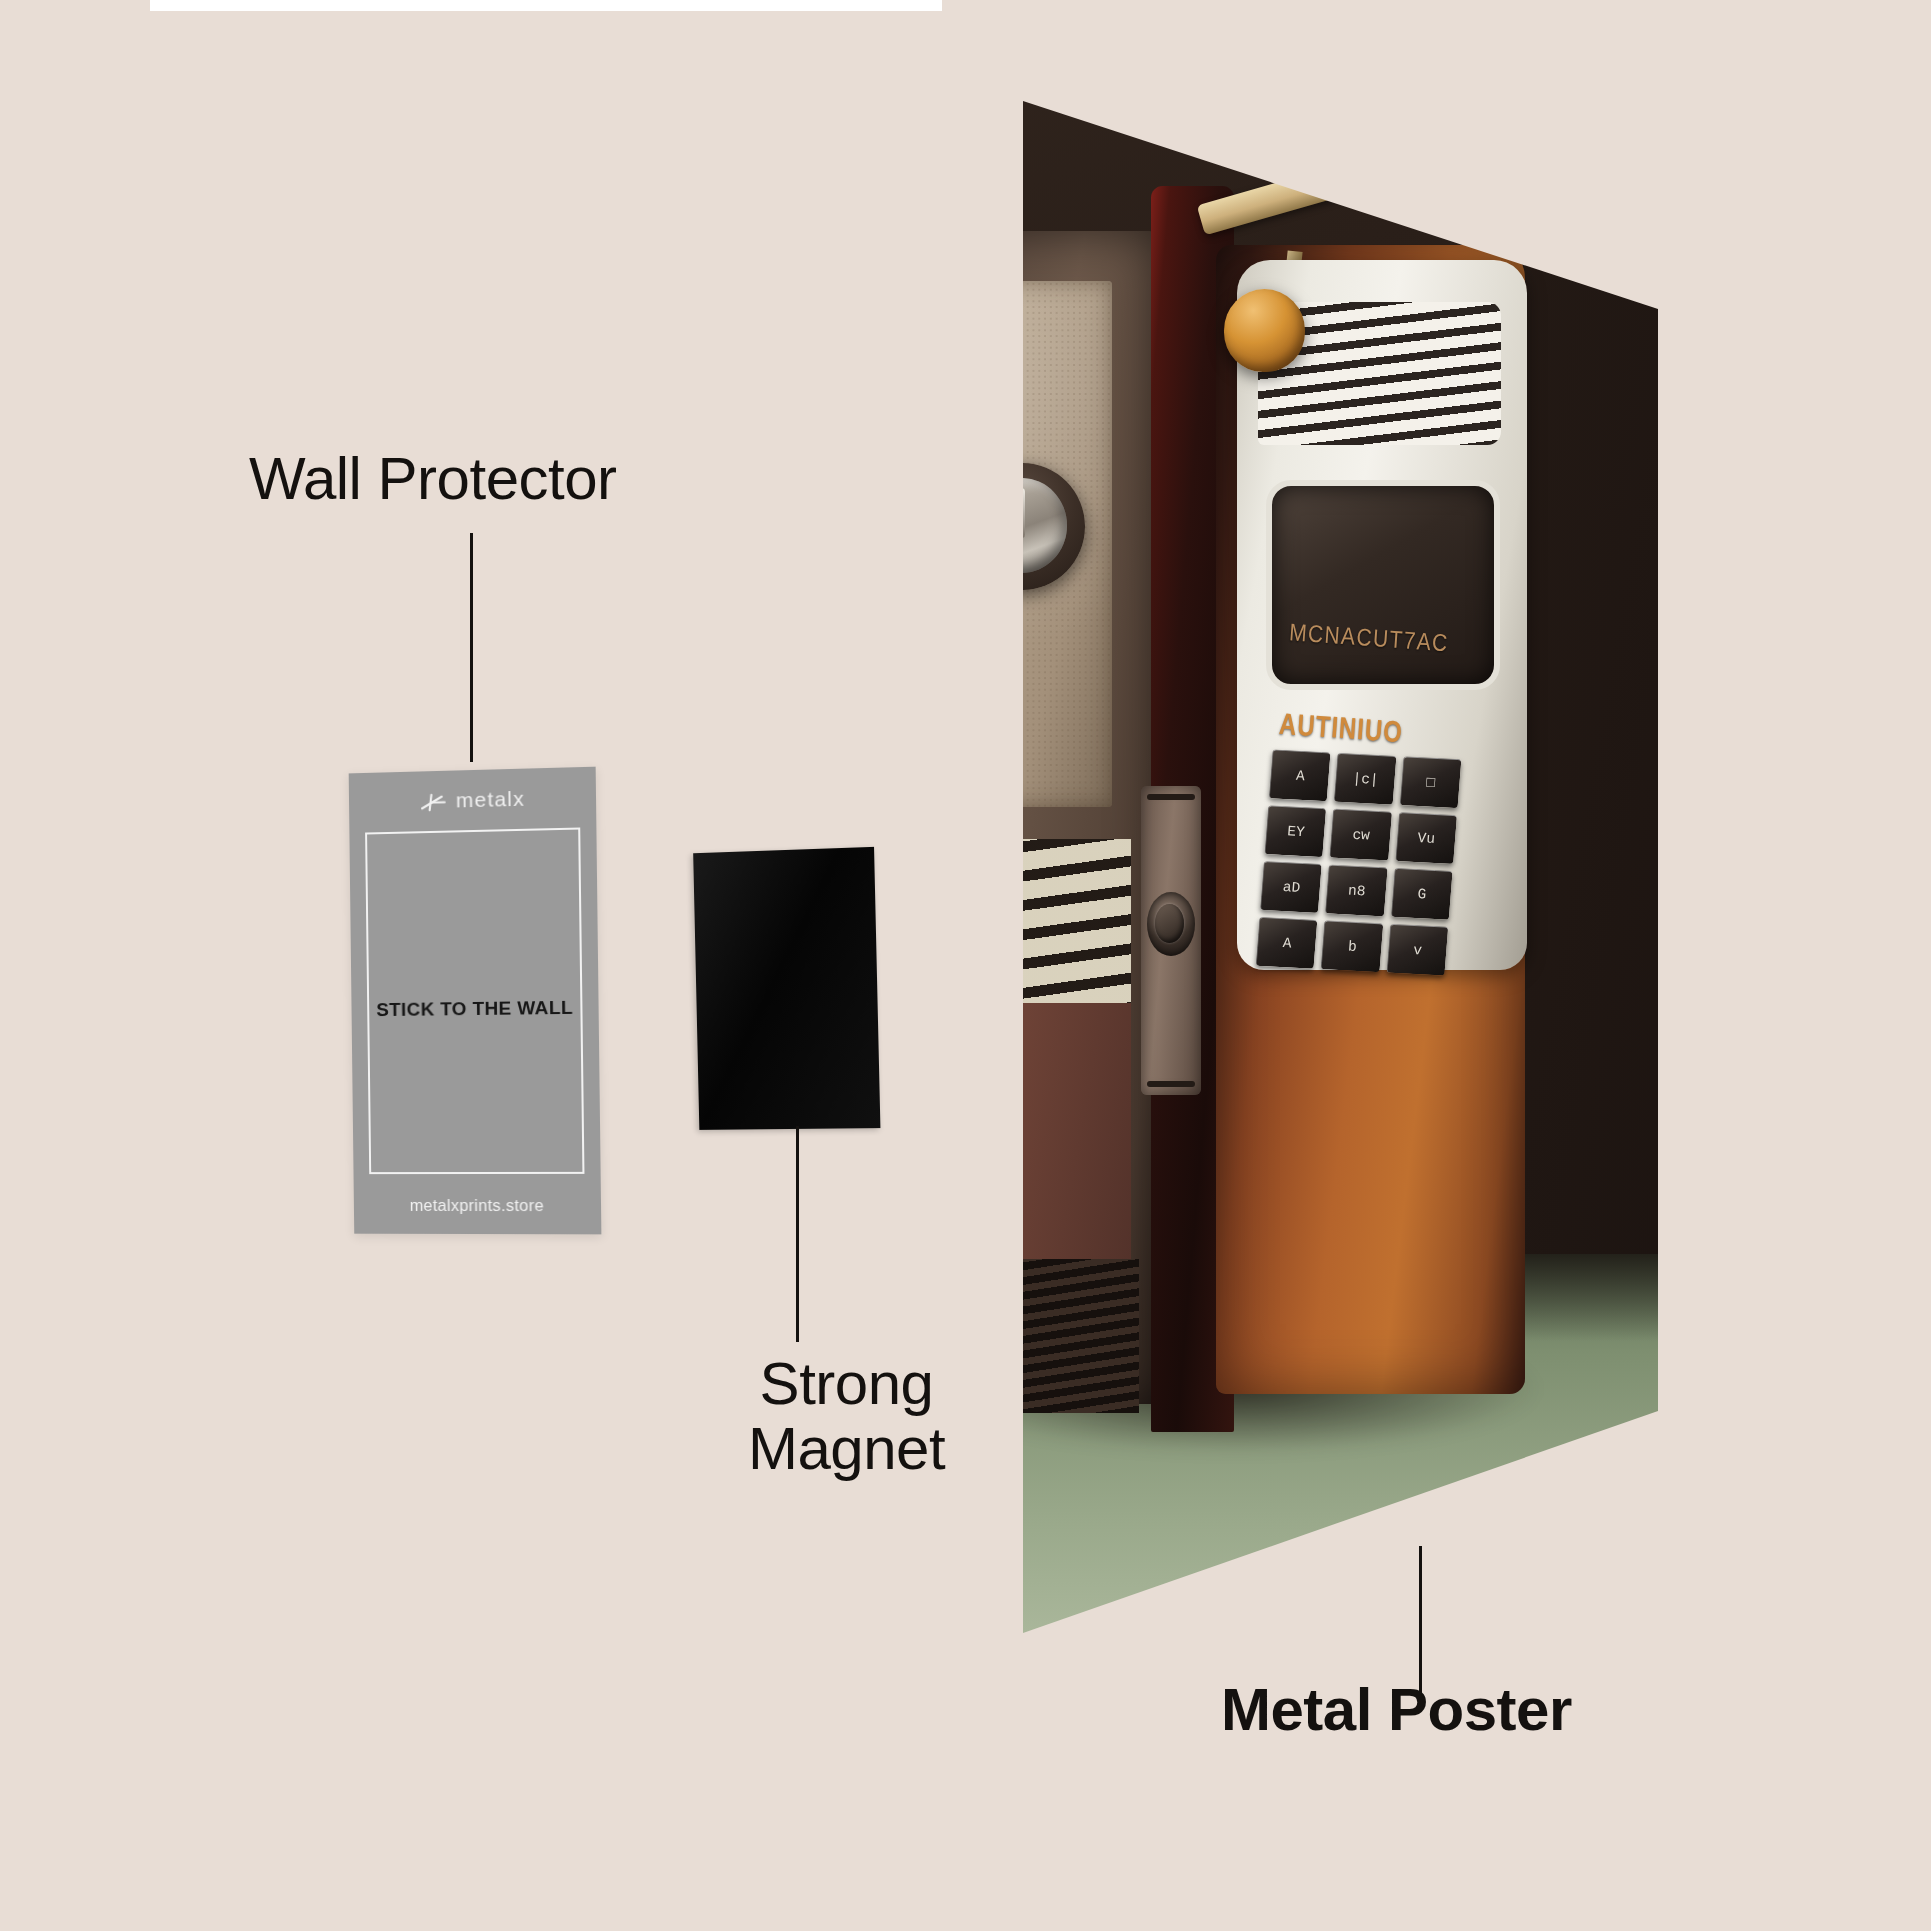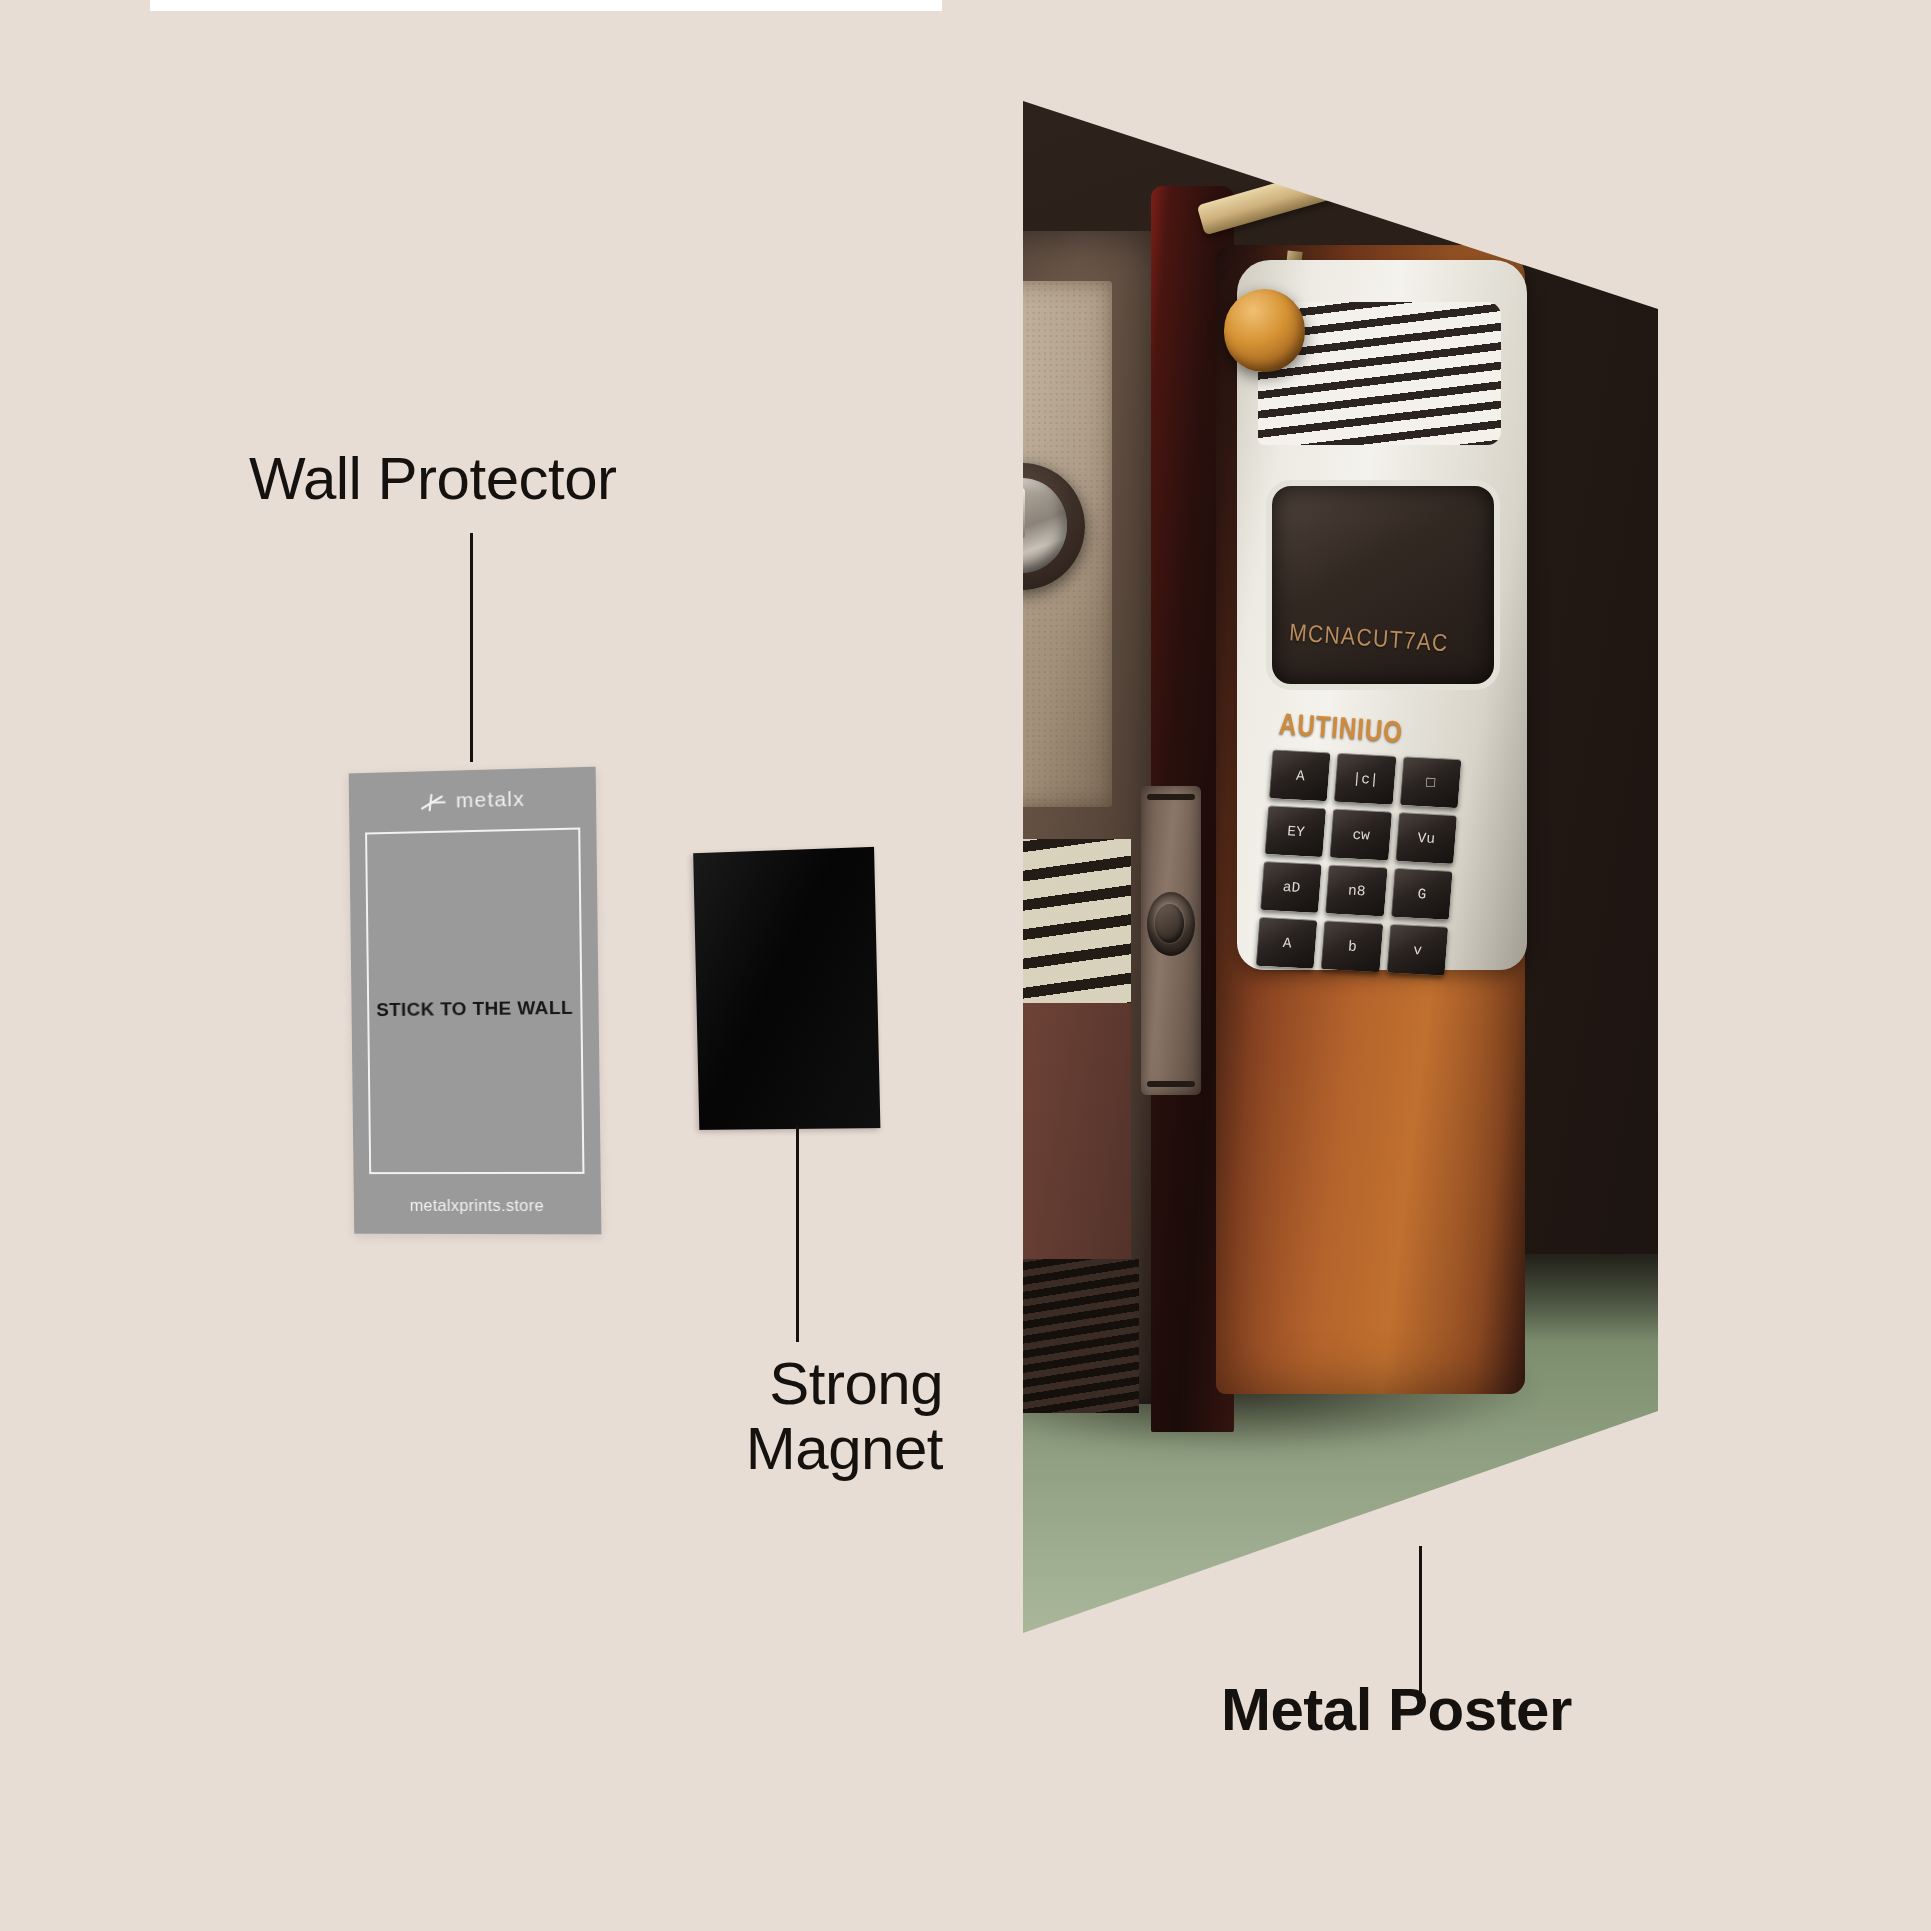--- a/index.html
+++ b/index.html
@@ -22,21 +22,21 @@
   
   .ann-label{
     position:absolute;
     color:#14110f;
     font-weight:400;
     letter-spacing:-0.5px;
     white-space:pre-line;
     line-height:1.08;
   }
   #label-wall-protector{left:249px;top:447px;font-size:60px;}
-  #label-strong-magnet{left:702px;top:1352px;font-size:60px;text-align:right;width:241px;}
+  #label-strong-magnet{left:726px;top:1352px;font-size:60px;text-align:center;width:241px;}
   #label-metal-poster{left:1221px;top:1678px;font-size:60px;font-weight:bold;}
 
   .leader{
     position:absolute;background:#14110f;width:2.9px;
   }
   #leader-wall-protector{left:470px;top:533px;height:229px;}
   #leader-strong-magnet{left:796px;top:1126px;height:216px;}
   #leader-metal-poster{left:1419px;top:1546px;height:147px;}
 
   

